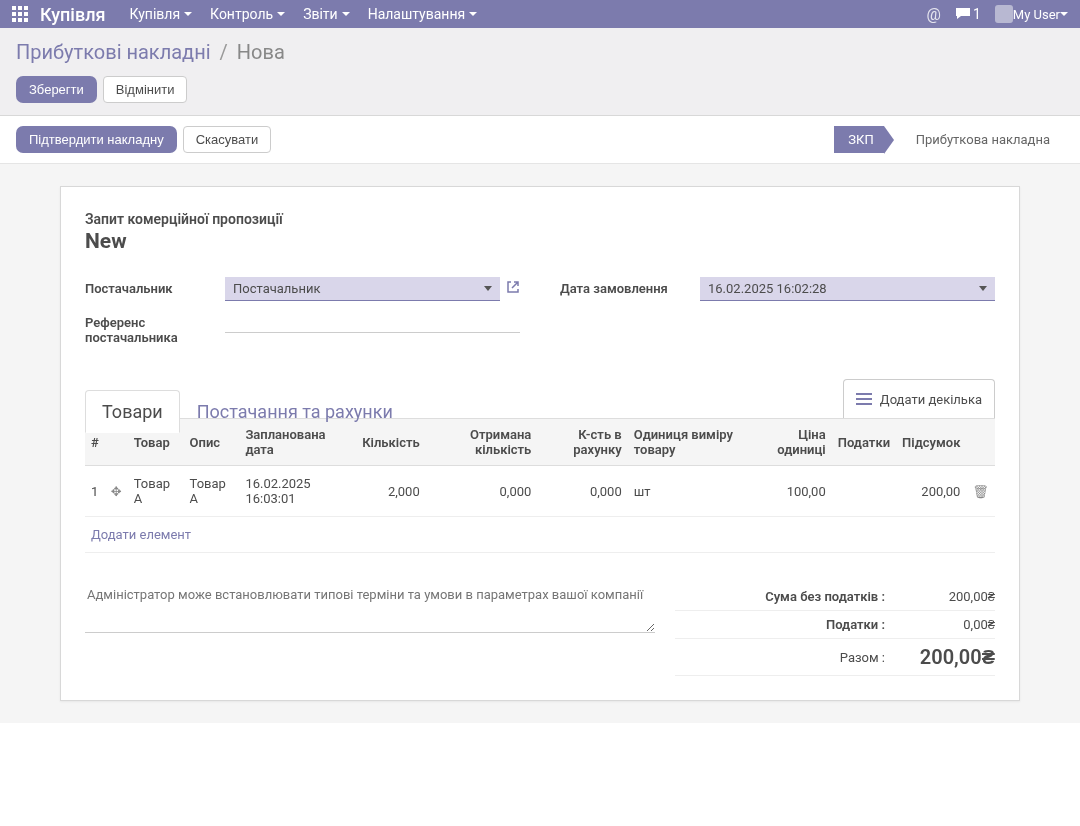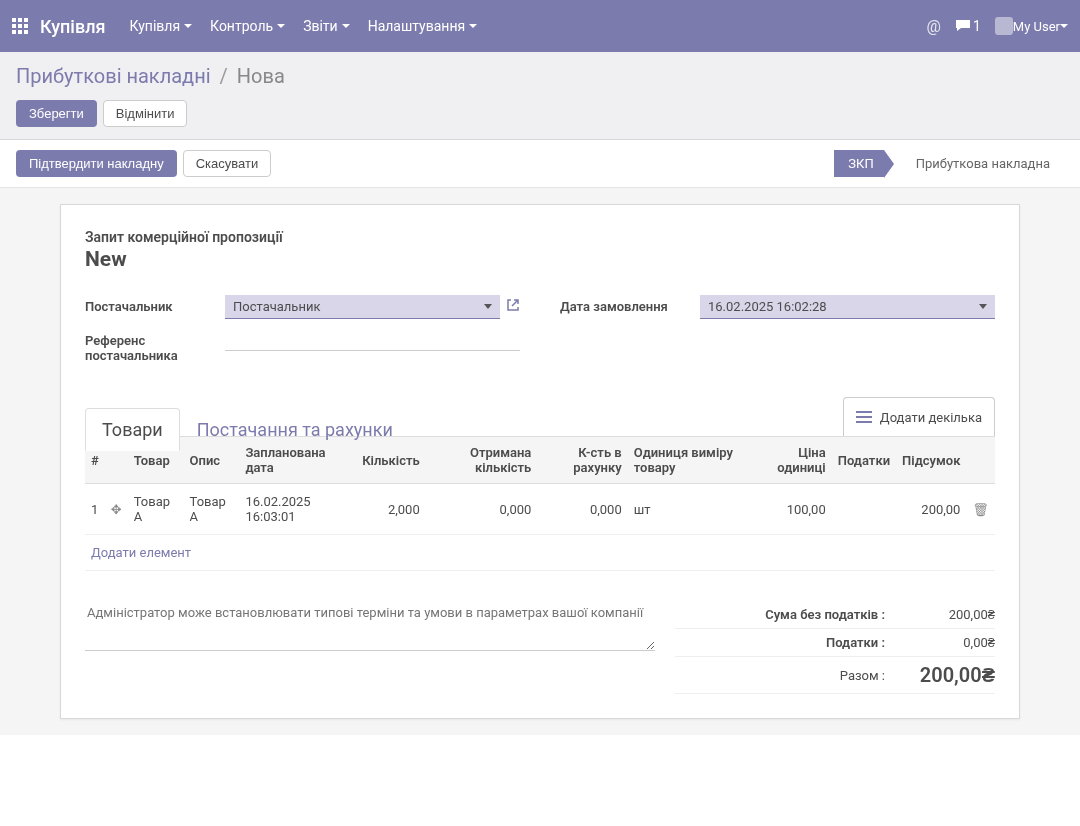--- a/index.html
+++ b/index.html
@@ -1,46 +1,46 @@
 <!DOCTYPE html>
 <html><head>
 <meta charset="utf-8">
 <style>
 * { box-sizing: border-box; margin: 0; padding: 0; }
 body { font-family: -apple-system, BlinkMacSystemFont, "Segoe UI", Roboto, sans-serif; font-size: 13px; color: #4c4c4c; background: #fff; width: 1080px; }
-.navbar { background: #7c7bad; height: 52px; display: flex; align-items: center; padding: 8px 12px; color: #fff; }
+.navbar { background: #7c7bad; height: 28px; display: flex; align-items: center; padding: 8px 12px; color: #fff; }
 .apps-icon { display: grid; grid-template-columns: repeat(3, 4px); grid-template-rows: repeat(3, 4px); gap: 2px; cursor: pointer; }
 .apps-icon span { background: #fff; width: 4px; height: 4px; }
 .navbar-title { font-size: 18px; font-weight: 500; margin-left: 12px; margin-right: 24px; }
 .nav-menu { display: flex; gap: 18px; }
 .nav-item { cursor: pointer; display: flex; align-items: center; gap: 4px; font-size: 14px; }
 .caret { width: 0; height: 0; border-left: 4px solid transparent; border-right: 4px solid transparent; border-top: 4px solid #fff; }
 .navbar-right { margin-left: auto; display: flex; align-items: center; gap: 14px; }
 .at-icon { font-size: 16px; opacity: 0.8; cursor: pointer; }
 .chat-icon { cursor: pointer; display: flex; align-items: center; gap: 2px; font-size: 14px; }
 .user-menu { cursor: pointer; display: flex; align-items: center; }
 .avatar { width: 18px; height: 18px; background: #b8b8d2; border-radius: 3px; display: inline-block; }
 .control-panel { background: #f0eff1; border-bottom: 1px solid #d8d8d8; padding: 12px 16px; }
 .breadcrumb { font-size: 20px; margin-bottom: 12px; }
 .breadcrumb .active-link { color: #7c7bad; cursor: pointer; }
 .breadcrumb .sep { color: #999; margin: 0 4px; }
 .breadcrumb .current { color: #888; }
 .cp-buttons { display: flex; gap: 6px; }
 .btn { padding: 5px 12px; border-radius: 4px; font-size: 13px; cursor: pointer; border: 1px solid transparent; }
-.btn-primary { background: #7c7bad; color: #fff; }
+.btn-primary { background: #7c7bad; color: #fff; border-radius: 7px; }
 .btn-default { background: #fff; color: #4c4c4c; border-color: #ccc; }
 .statusbar { padding: 10px 16px; border-bottom: 1px solid #e5e5e5; display: flex; align-items: center; }
 .statusbar-buttons { display: flex; gap: 6px; }
 .statusbar-status { margin-left: auto; display: flex; align-items: center; }
 .status-step { padding: 6px 14px; font-size: 13px; }
 .status-active { background: #7c7bad; color: #fff; position: relative; padding-right: 10px; }
 .status-active::after { content: ""; position: absolute; right: -10px; top: 0; border-left: 10px solid #7c7bad; border-top: 14px solid transparent; border-bottom: 14px solid transparent; }
 .status-inactive { color: #666; margin-left: 18px; }
 .sheet-bg { background: #f5f5f5; padding: 14px 0; }
-.sheet { background: #fff; border: 1px solid #d8d8d8; margin: 2px auto; max-width: 960px; padding: 24px; box-shadow: 0 1px 2px rgba(0,0,0,0.06); }
+.sheet { background: #fff; border: 1px solid #d8d8d8; margin: 8px auto; max-width: 960px; padding: 24px; box-shadow: 0 1px 2px rgba(0,0,0,0.06); }
 .sheet-subtitle { color: #4c4c4c; font-weight: 600; font-size: 14px; margin-bottom: 2px; }
 .sheet-title { font-size: 21px; color: #4c4c4c; font-weight: 700; margin-bottom: 24px; }
 .form-row { display: flex; gap: 40px; margin-bottom: 10px; }
 .form-col { flex: 1; display: flex; align-items: flex-start; }
 .form-label { width: 140px; font-weight: 600; color: #4c4c4c; padding-top: 4px; }
 .form-field { flex: 1; position: relative; display: flex; align-items: center; gap: 6px; }
 .input-like { background: #d9d6ea; border: none; border-bottom: 1px solid #7c7bad; padding: 4px 8px; width: 100%; height: 24px; font-size: 13px; display: flex; align-items: center; justify-content: space-between; cursor: pointer; }
 .input-plain { border: none; border-bottom: 1px solid #ccc; padding: 4px 2px; width: 100%; height: 22px; font-size: 13px; background: transparent; }
 .dropdown-caret { width: 0; height: 0; border-left: 4px solid transparent; border-right: 4px solid transparent; border-top: 5px solid #555; }
 .ext-icon { color: #7c7bad; cursor: pointer; font-size: 15px; }

